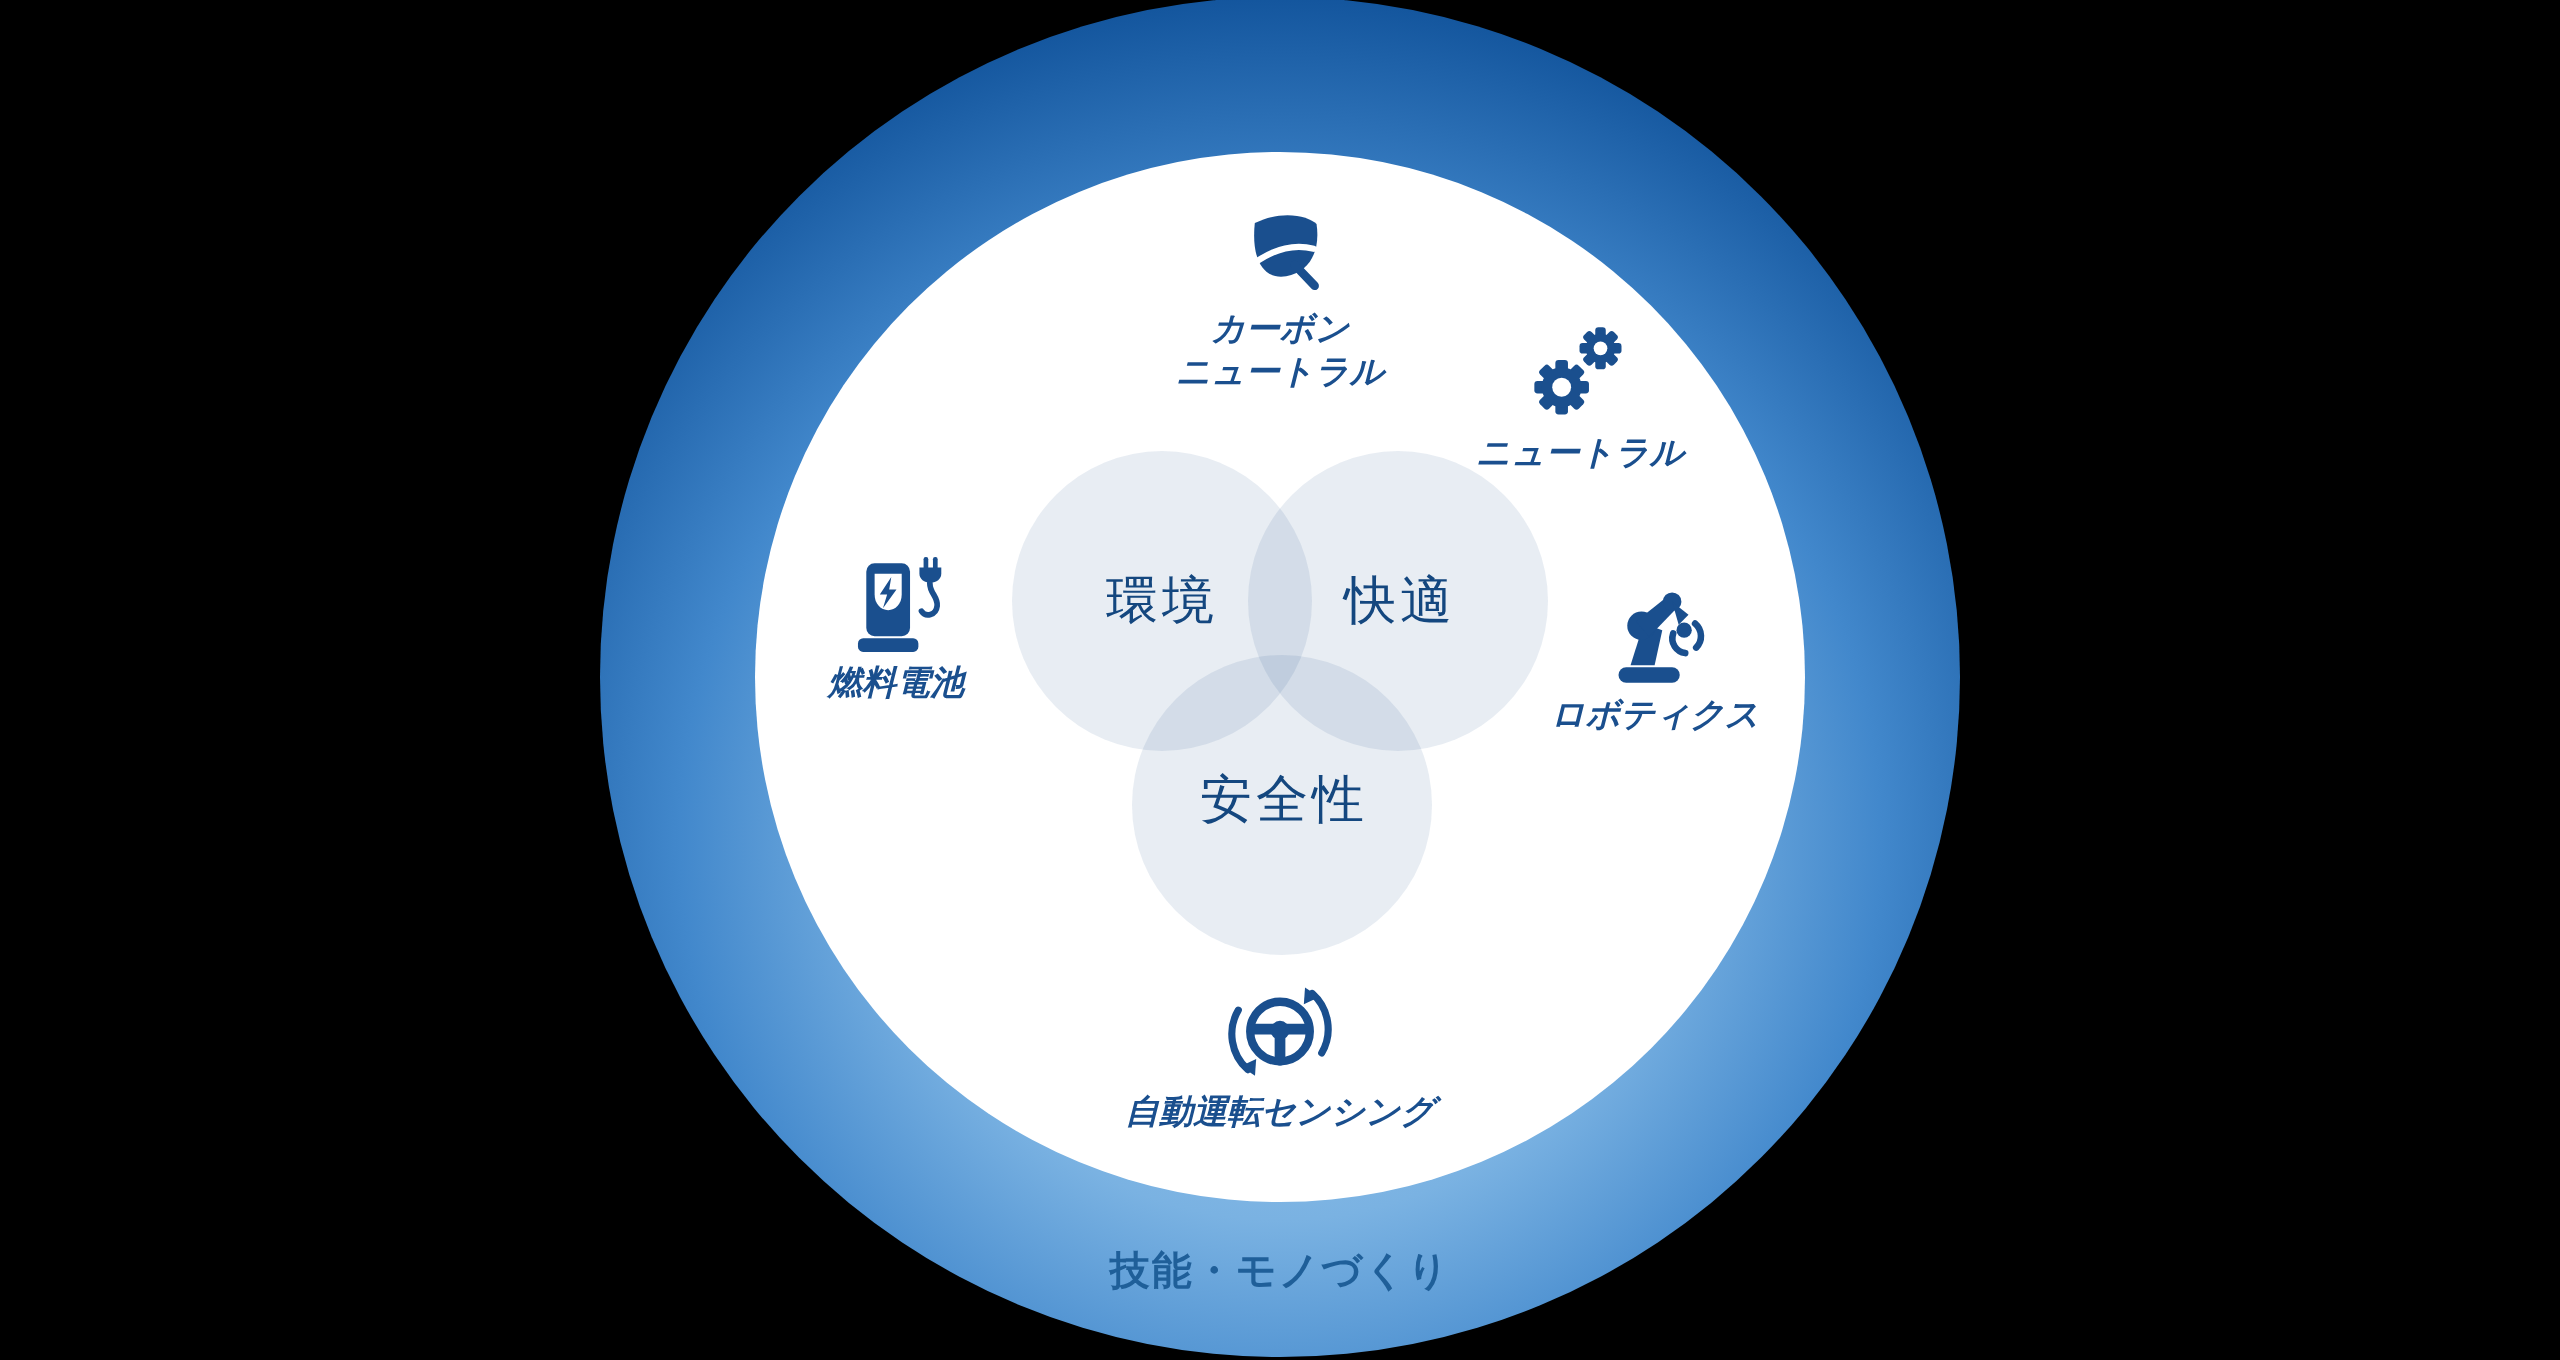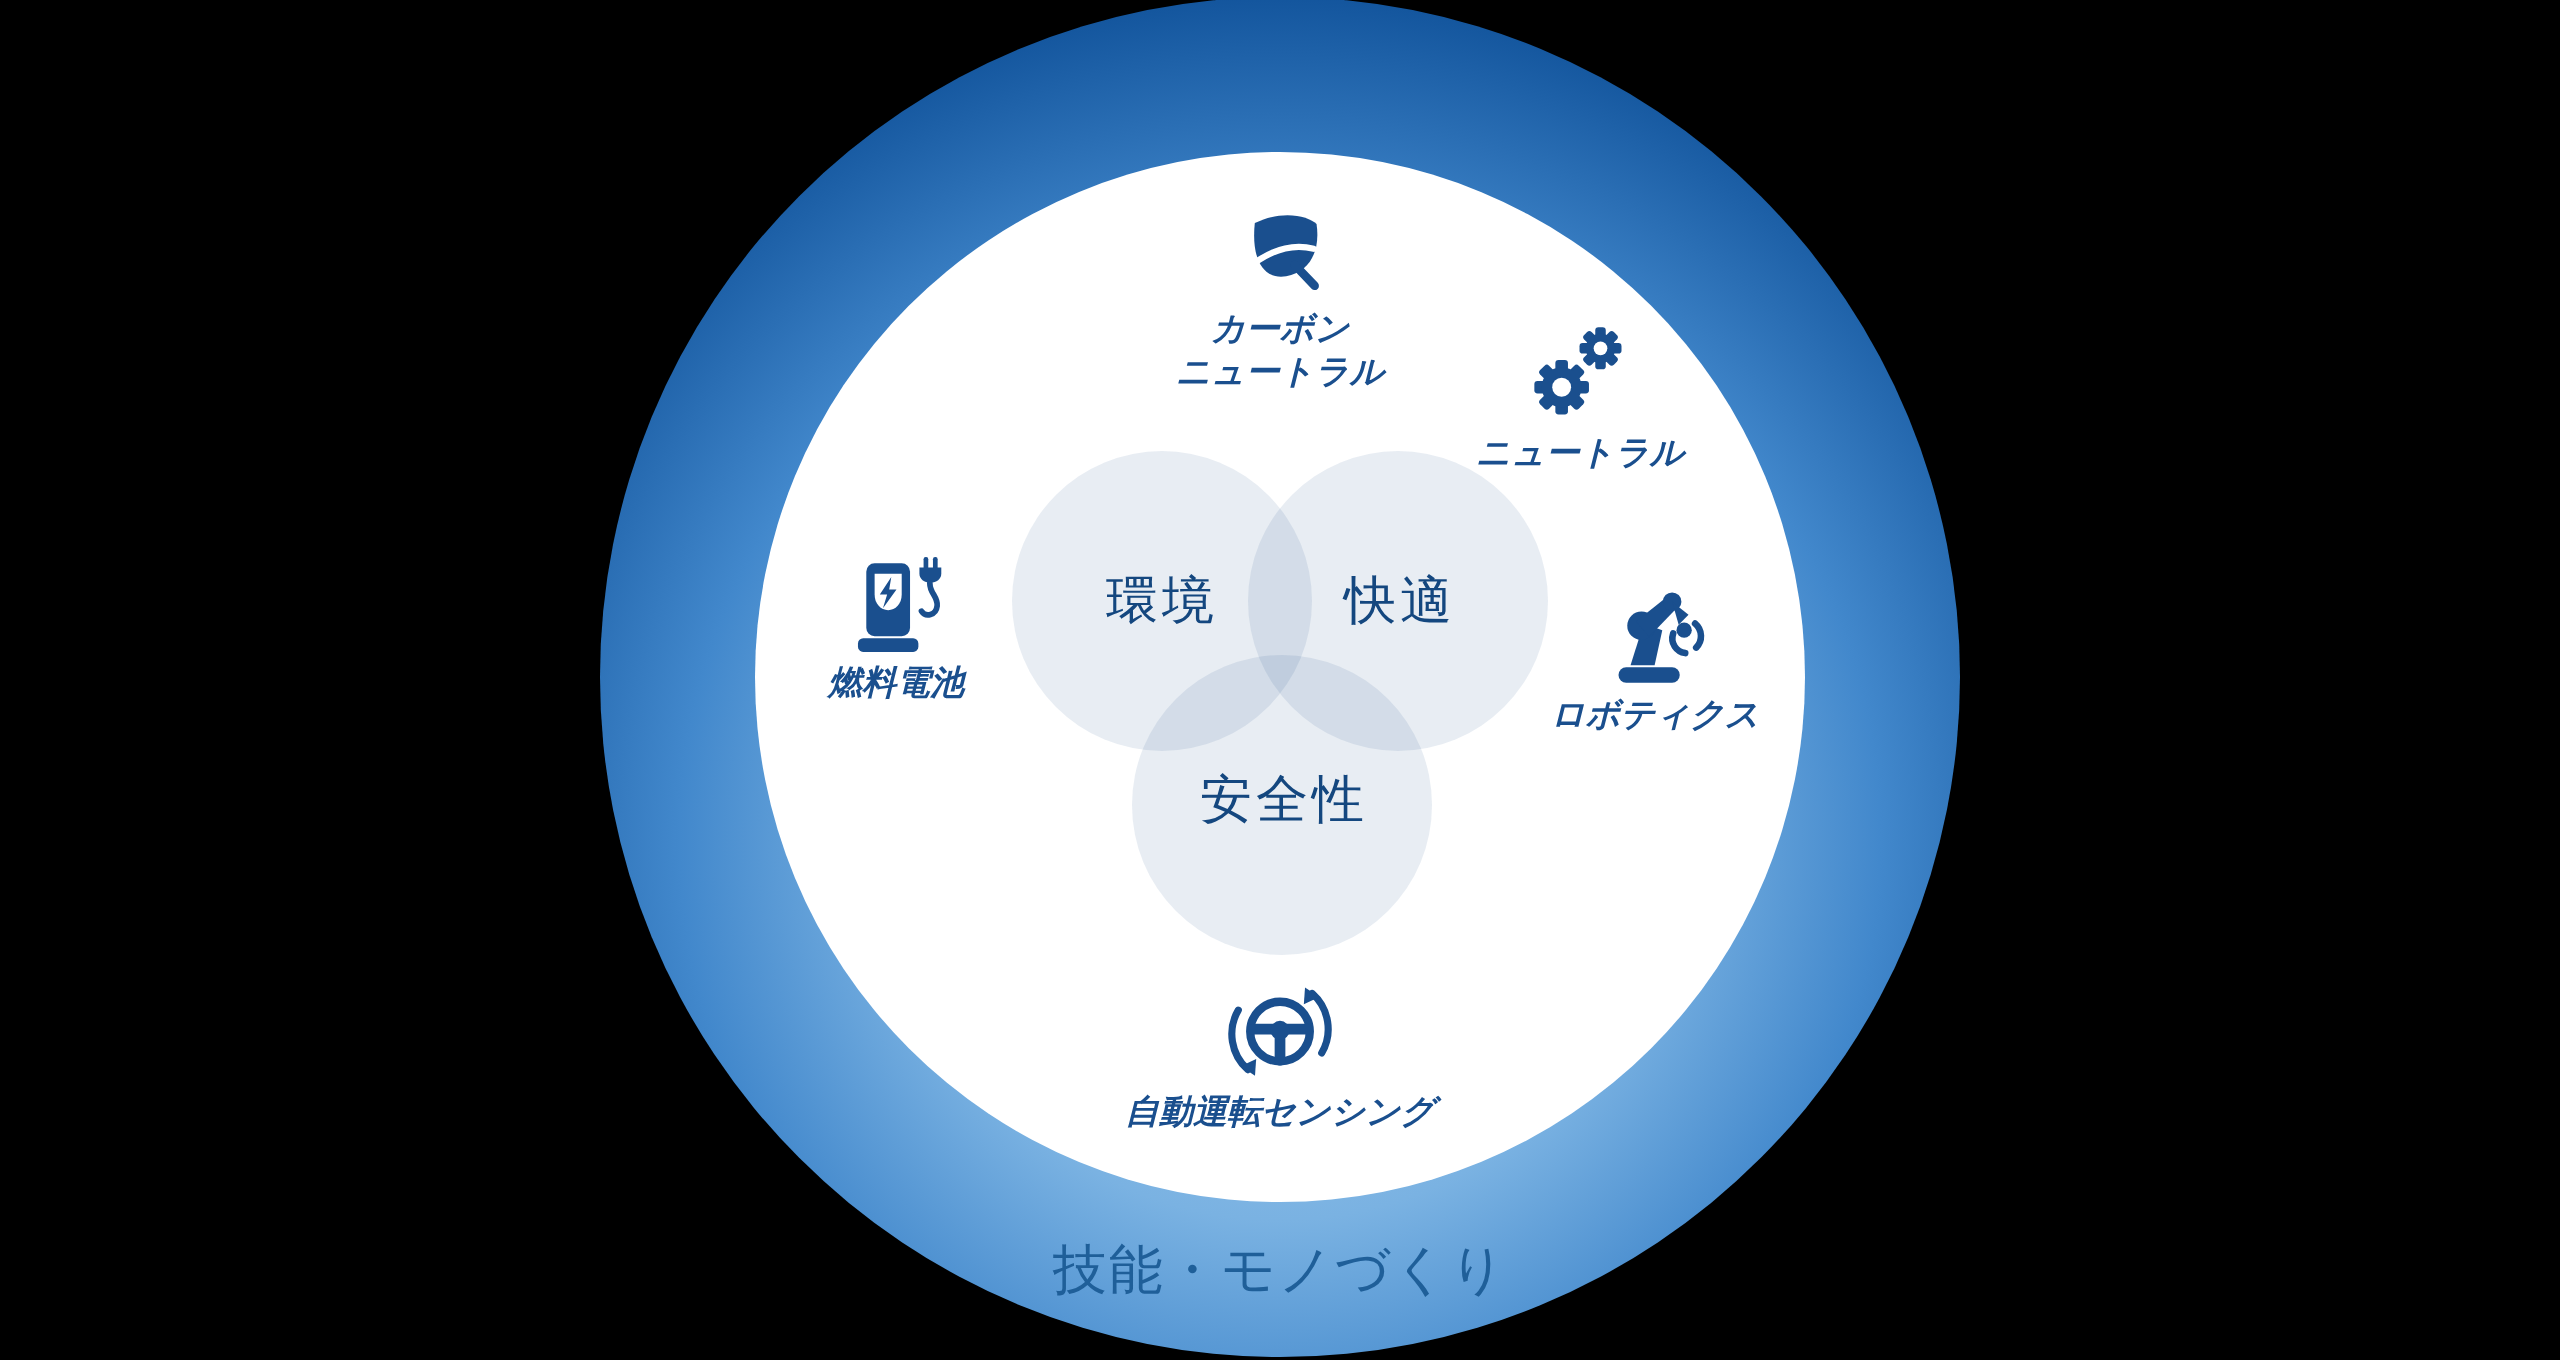--- a/index.html
+++ b/index.html
@@ -82,22 +82,22 @@
   .tech-fuelcell   { left:  896px; top: 555px; }
   .tech-robotics   { left: 1655px; top: 582px; }
   .tech-electric   { left: 1006px; top: 815px; }
   .tech-vehicle    { left: 1556px; top: 824px; }
   .tech-autonomous { left: 1280px; top: 972px; }
 
   .ring-label {
     position: absolute;
     left: 1280px; top: 1270px;
     transform: translate(-50%, -50%);
-    font-size: 54px;
-    font-weight: 400;
+    font-size: 40px;
+    font-weight: 700;
     letter-spacing: 2px;
     color: #1f5f99;
     white-space: nowrap;
   }
 </style>
 </head>
 <body>
 
 <div class="stage">
 

